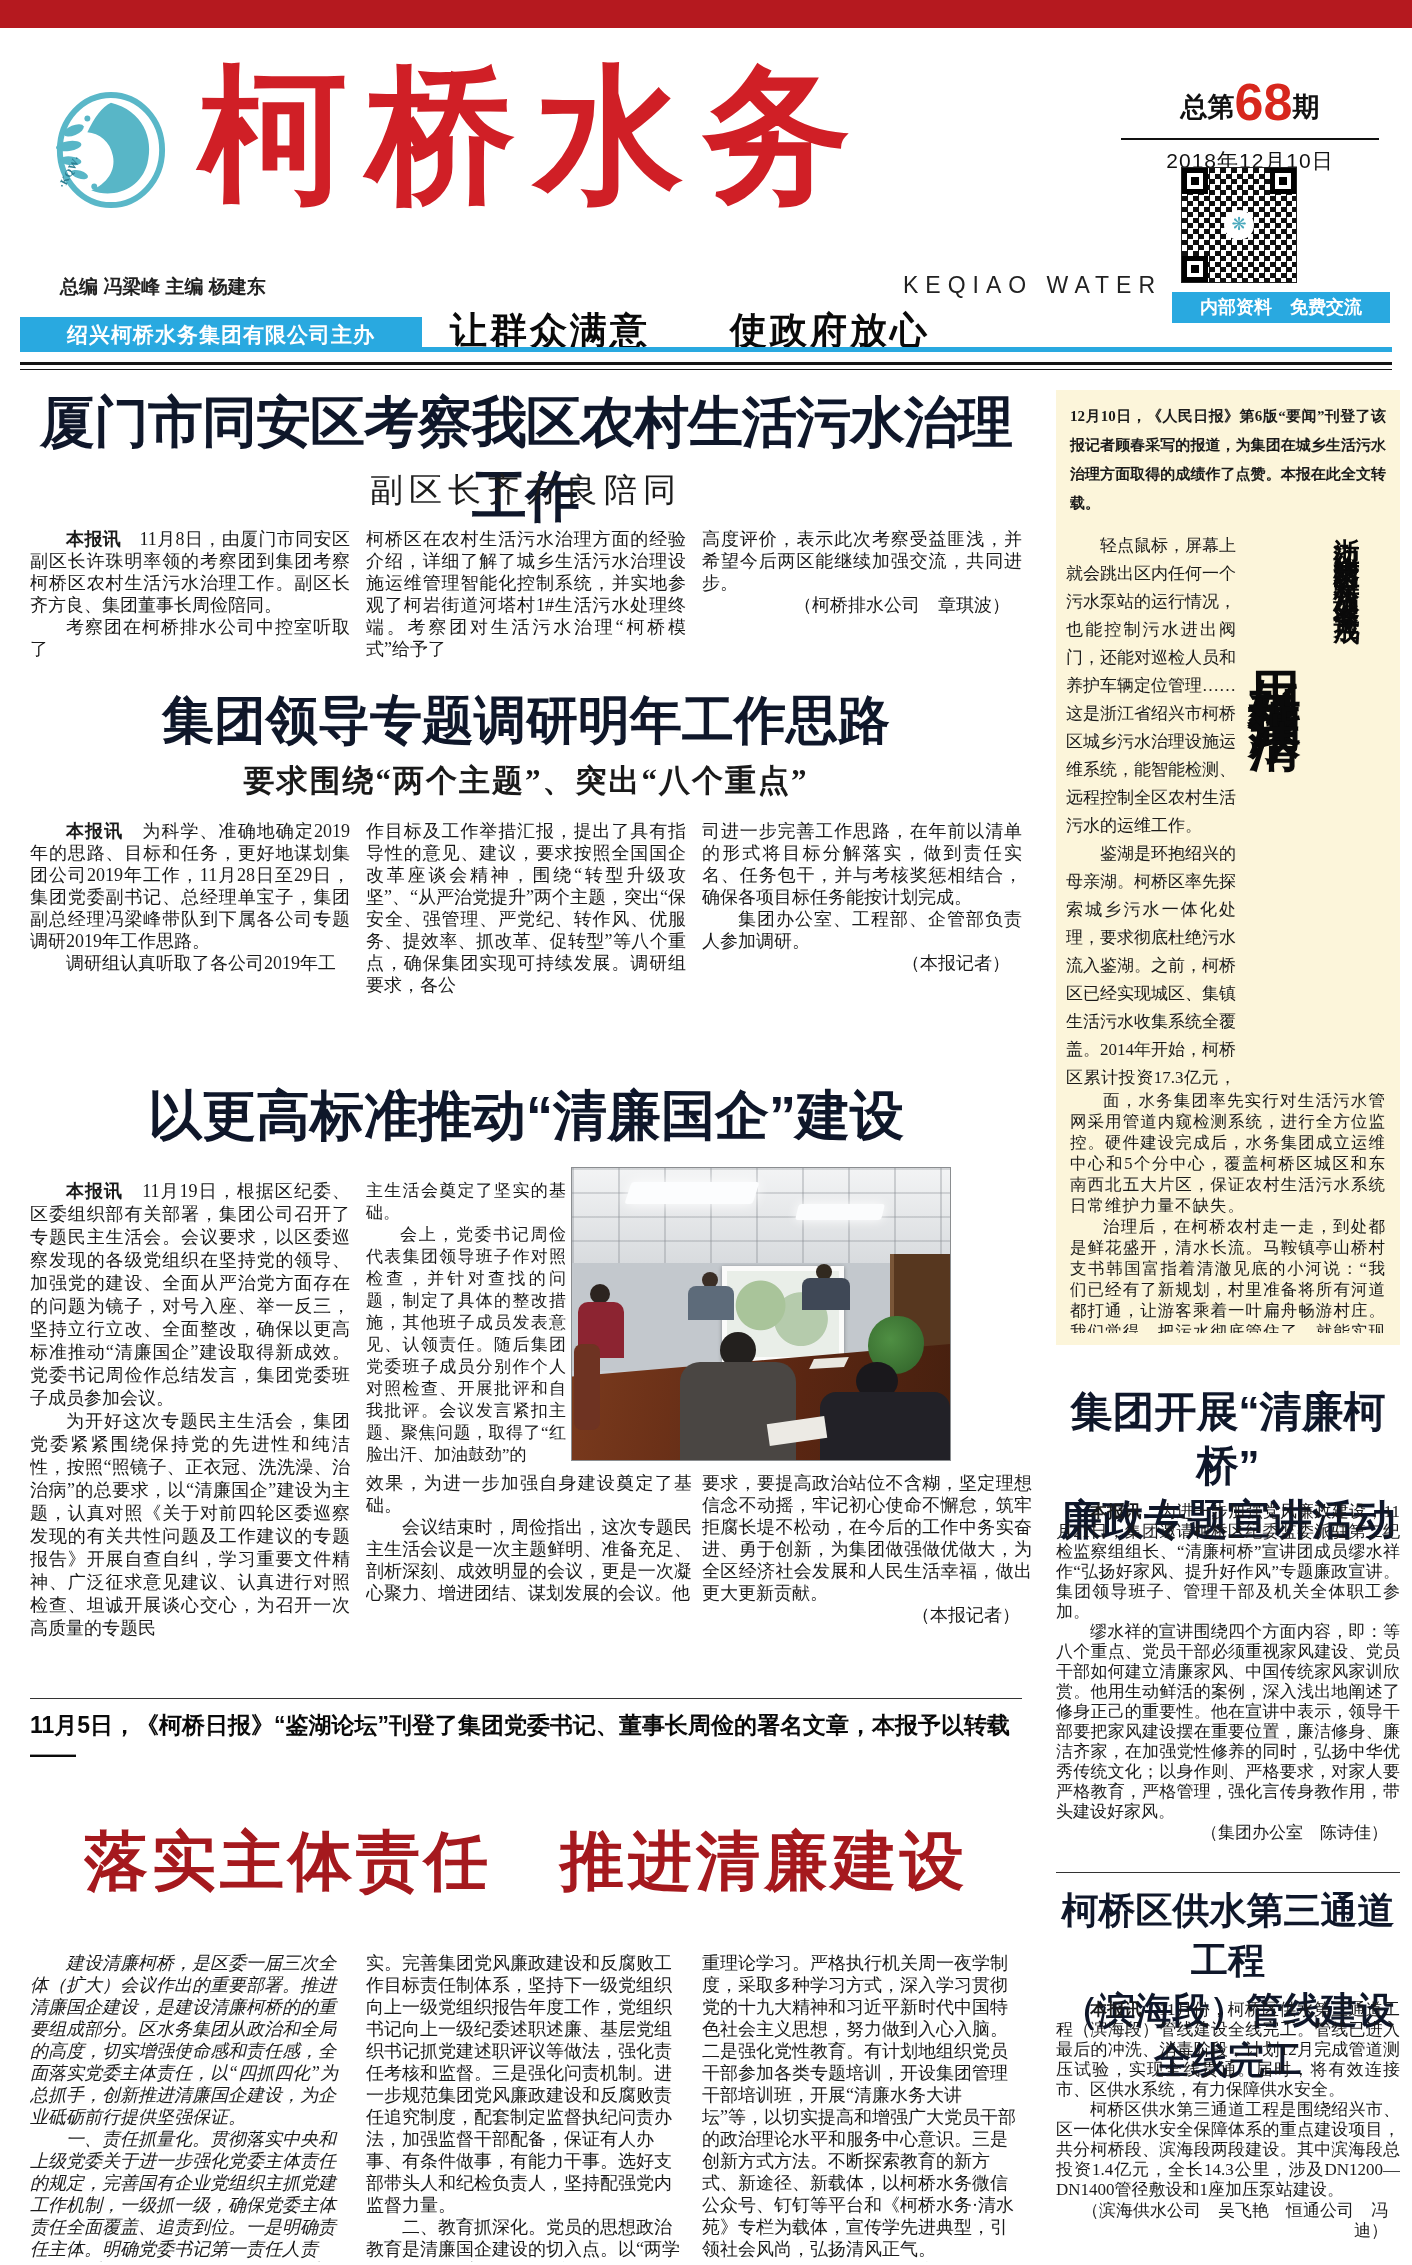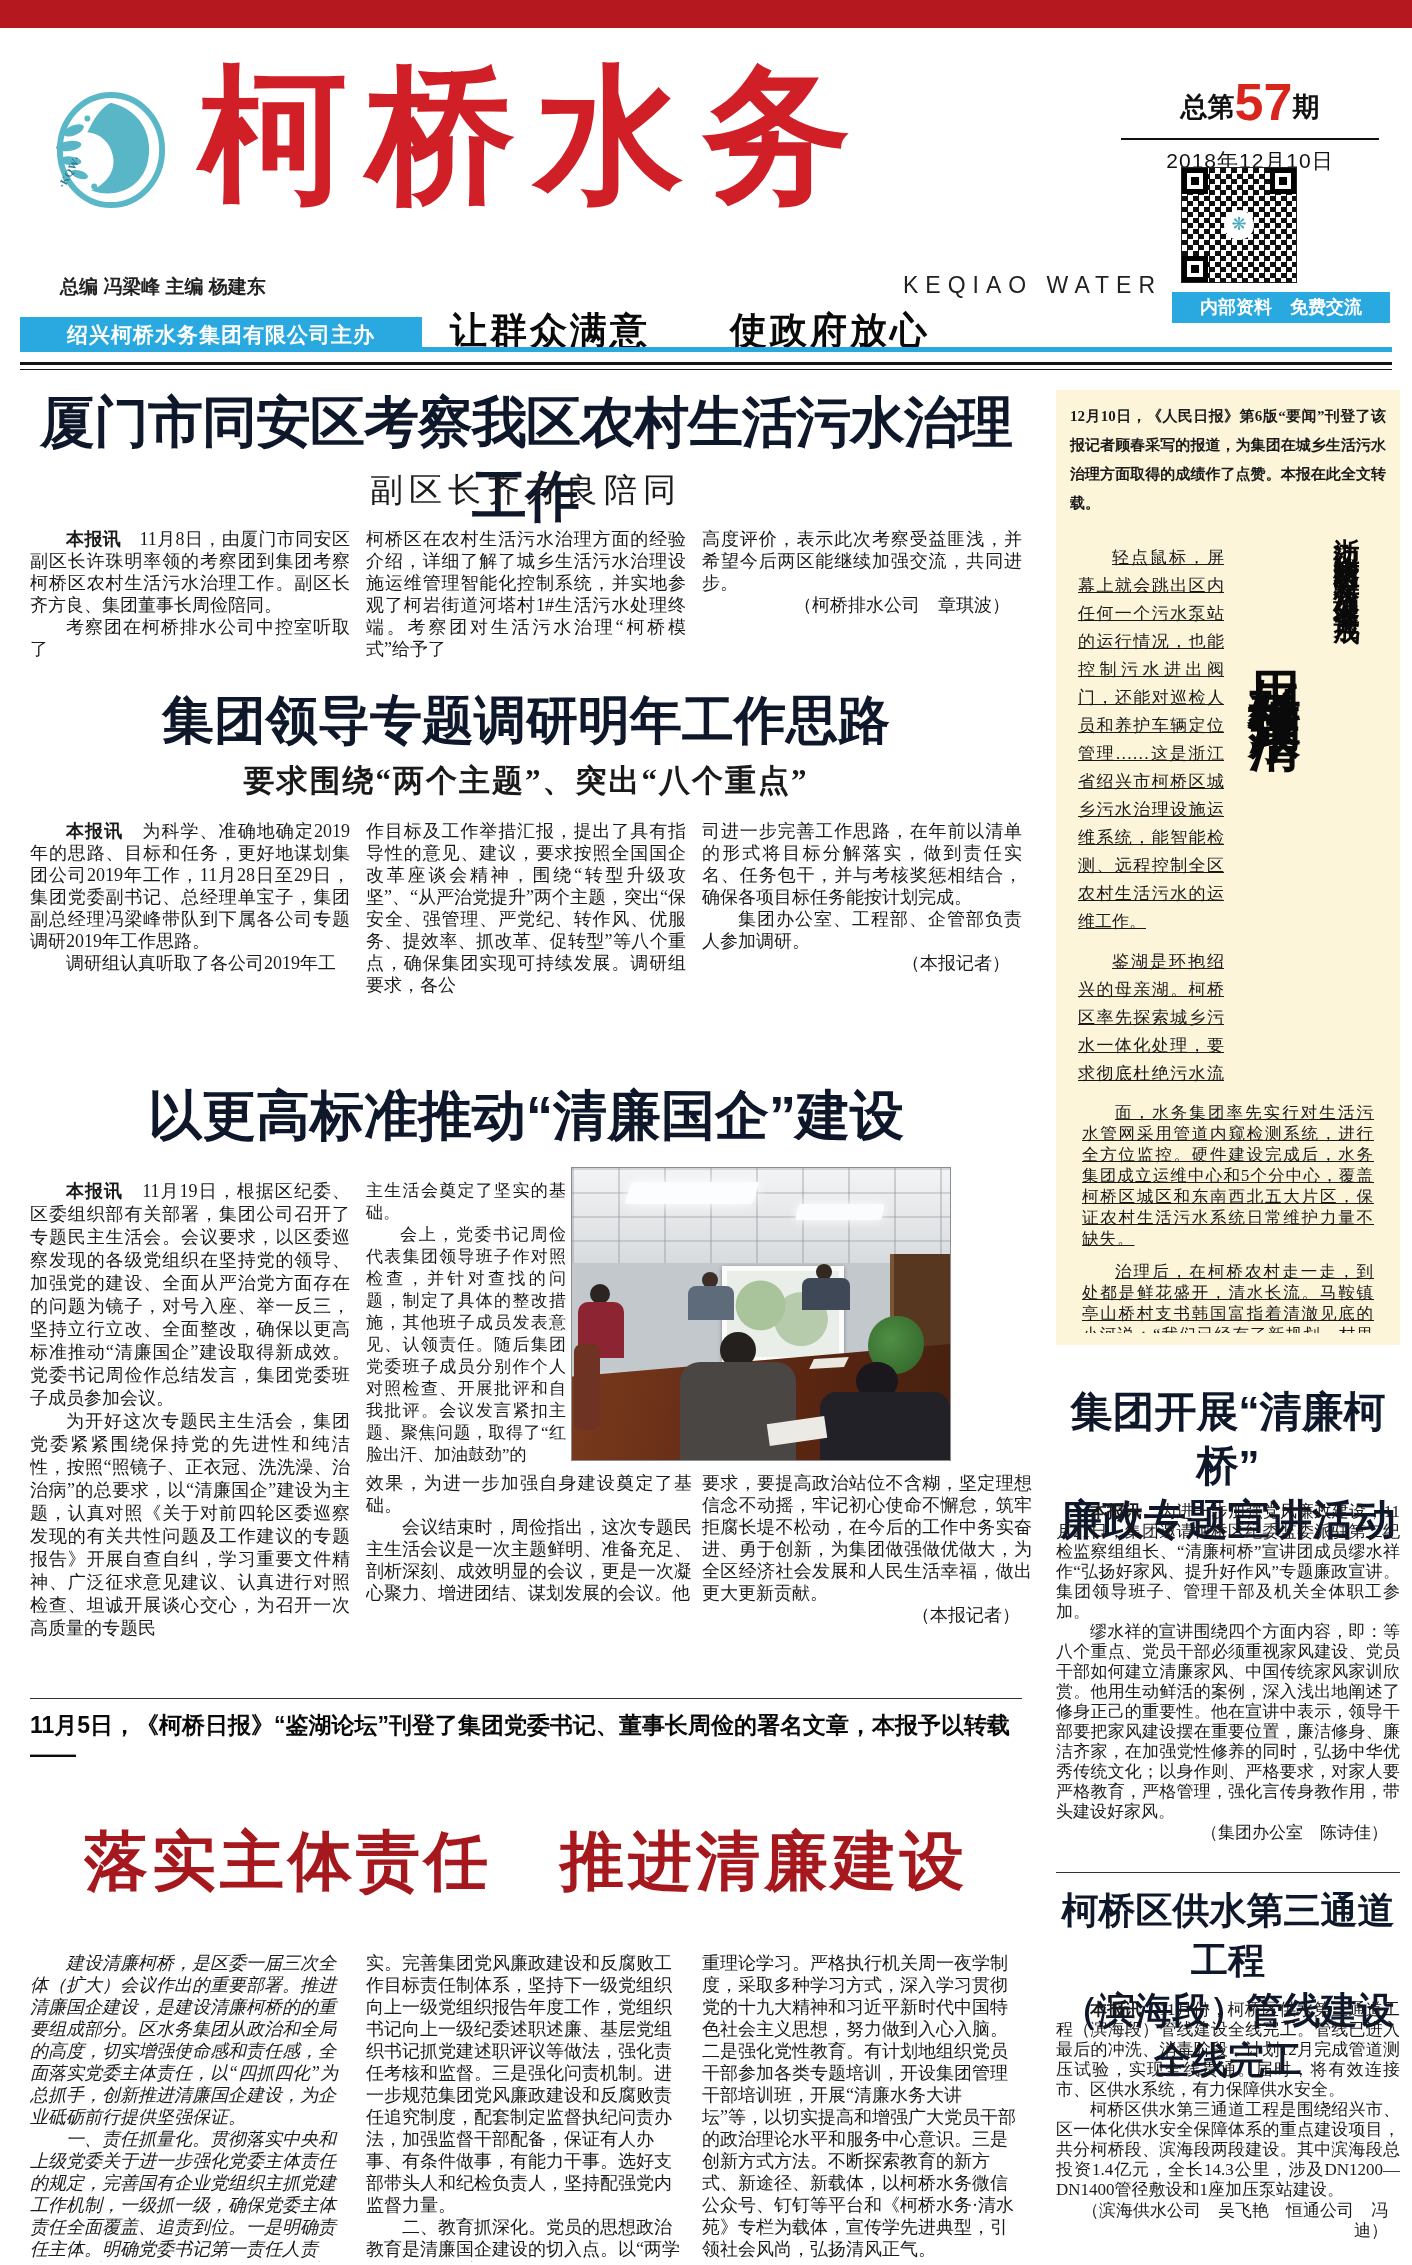--- a/index.html
+++ b/index.html
@@ -63,21 +63,21 @@
   .a5col p.ni{text-indent:0;}
   .kaiit{font-style:italic;}
   
   .ybox{left:1056px;top:390px;width:344px;height:955px;background:#fcf5da;overflow:hidden;}
   .ybox .intro{position:absolute;left:14px;top:12px;width:316px;font-size:15px;line-height:29px;
                font-weight:600;text-align:justify;}
   .ybox .narrow{position:absolute;left:10px;top:142px;width:170px;height:554px;font-size:17px;
                 line-height:28px;text-align:justify;overflow:hidden;}
   .ybox .wide{position:absolute;left:14px;top:700px;width:316px;height:243px;font-size:16.5px;
               line-height:21px;text-align:justify;overflow:hidden;letter-spacing:1px;}
-  .ybox p{margin:12px;text-indent:2em;text-decoration:underline;}
+  .ybox p{margin:0;text-indent:2em;}
   .vert{writing-mode:vertical-rl;font-family:"Liberation Sans",sans-serif;color:#0a0a0a;}
   .vbig{position:absolute;left:184px;top:240px;height:440px;font-size:52px;font-weight:900;letter-spacing:8px;}
   .vsmall{position:absolute;left:274px;top:128px;height:560px;font-size:26px;font-weight:600;letter-spacing:5px;}
   .hl4{left:1056px;top:1385px;width:344px;font-size:42px;line-height:54px;}
   .a4body{left:1056px;top:1502px;width:344px;height:366px;font-size:17px;line-height:20px;
           text-align:justify;overflow:hidden;}
   .a4body p{margin:0;text-indent:2em;}
   .a4body .lead{font-family:"Liberation Sans",sans-serif;font-weight:700;}
   .hr-right{left:1056px;top:1872px;width:344px;height:1px;background:#333;}
   .hl6{left:1056px;top:1886px;width:344px;font-size:37px;line-height:50px;}
@@ -103,21 +103,21 @@
       <ellipse cx="30" cy="87" rx="9" ry="4" fill="#58b6c7" transform="rotate(18 30 87)"></ellipse>
       <circle cx="38" cy="30" r="3" fill="#58b6c7"></circle>
       <circle cx="45" cy="99" r="3" fill="#58b6c7"></circle>
       <text x="4" y="96" font-size="11" font-weight="bold" fill="#2e7f92" transform="rotate(-62 14 90)">·KQW·</text>
     </svg>
   </div>
 
   <div class="abs paper-title">柯桥水务</div>
 
   <div class="abs issue">
-    <div class="no"><span>总第</span><b>57</b><span>期</span></div>
+    <div class="no"><span>总第</span><b>68</b><span>期</span></div>
     <div class="rule"></div>
     <div class="date">2018年12月10日</div>
   </div>
 
   <div class="abs qr">
     <span class="f" style="left:0;top:0;">
         <i></i>
       </span>
     <span class="f" style="right:0;top:0;">
         <i></i>

